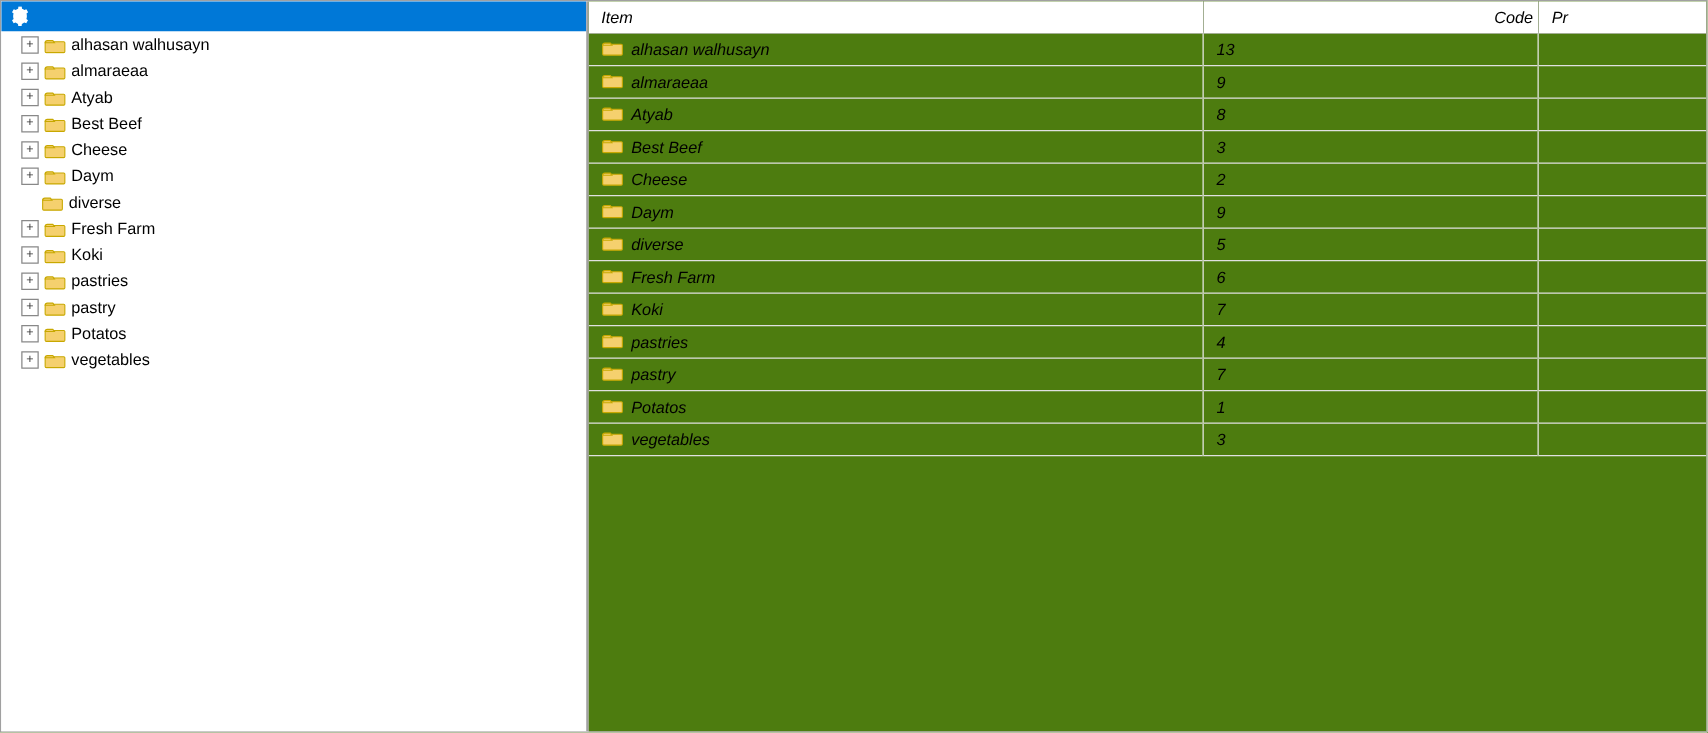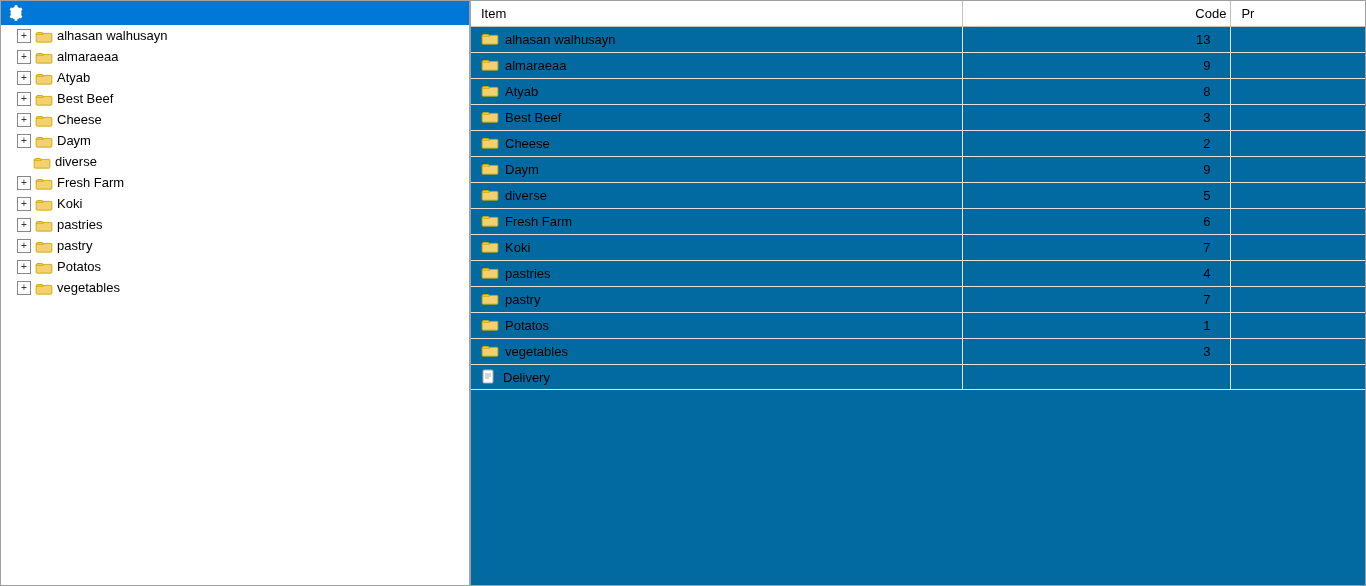--- a/index.html
+++ b/index.html
@@ -22,21 +22,22 @@
     }
     .left-panel {
       width: 470px;
       border-right: 2px solid #a0a0a0;
       overflow-y: auto;
       background: #fff;
     }
     .right-panel {
       flex: 1;
       overflow-y: auto;
-      background: #0369a1;
+      background: #4d7c0f;
+      font-style: italic;
     }
     
     .tree-header {
       display: flex;
       align-items: center;
       padding: 4px 6px;
       background: #0078d7;
       color: #fff;
       gap: 4px;
       cursor: pointer;
@@ -121,22 +122,21 @@
     }
     tbody td:last-child {
       border-right: none;
     }
     .td-item {
       display: flex;
       align-items: center;
       gap: 6px;
     }
     .td-code {
-      text-align: right;
-      padding-right: 20px;
+      padding-right: 4px;
     }
     .row-folder-icon {
       width: 18px;
       height: 14px;
       flex-shrink: 0;
     }
     .doc-icon {
       width: 16px;
       height: 16px;
       flex-shrink: 0;
@@ -469,34 +469,17 @@
                   <span><svg class="row-folder-icon" viewBox="0 0 20 16" fill="none" xmlns="http://www.w3.org/2000/svg">
       <rect x="1" y="5" width="18" height="10" rx="1" fill="#F5D06E" stroke="#C8A800" stroke-width="1"></rect>
       <path d="M1 6 Q1 4 3 4 L8 4 L9.5 6 Z" fill="#F5D06E" stroke="#C8A800" stroke-width="1"></path>
     </svg></span>
                   <span>vegetables</span>
                 </div>
               </td>
               <td class="td-code">3</td>
               <td></td>
             </tr>
-            <tr>
-              <td>
-                <div class="td-item">
-                  <span class="doc-icon">
-                    <svg width="16" height="16" viewBox="0 0 16 16" fill="none" xmlns="http://www.w3.org/2000/svg">
-      <rect x="2" y="1" width="10" height="13" rx="1" fill="#fff" stroke="#aaa" stroke-width="1"></rect>
-      <line x1="4" y1="5" x2="10" y2="5" stroke="#aaa" stroke-width="1"></line>
-      <line x1="4" y1="7" x2="10" y2="7" stroke="#aaa" stroke-width="1"></line>
-      <line x1="4" y1="9" x2="8" y2="9" stroke="#aaa" stroke-width="1"></line>
-    </svg>
-                  </span>
-                  <span>Delivery</span>
-                </div>
-              </td>
-              <td class="td-code"></td>
-              <td></td>
-            </tr>
           </tbody>
       </table>
     </div>
   </div>
 </div>
 
 </body></html>

